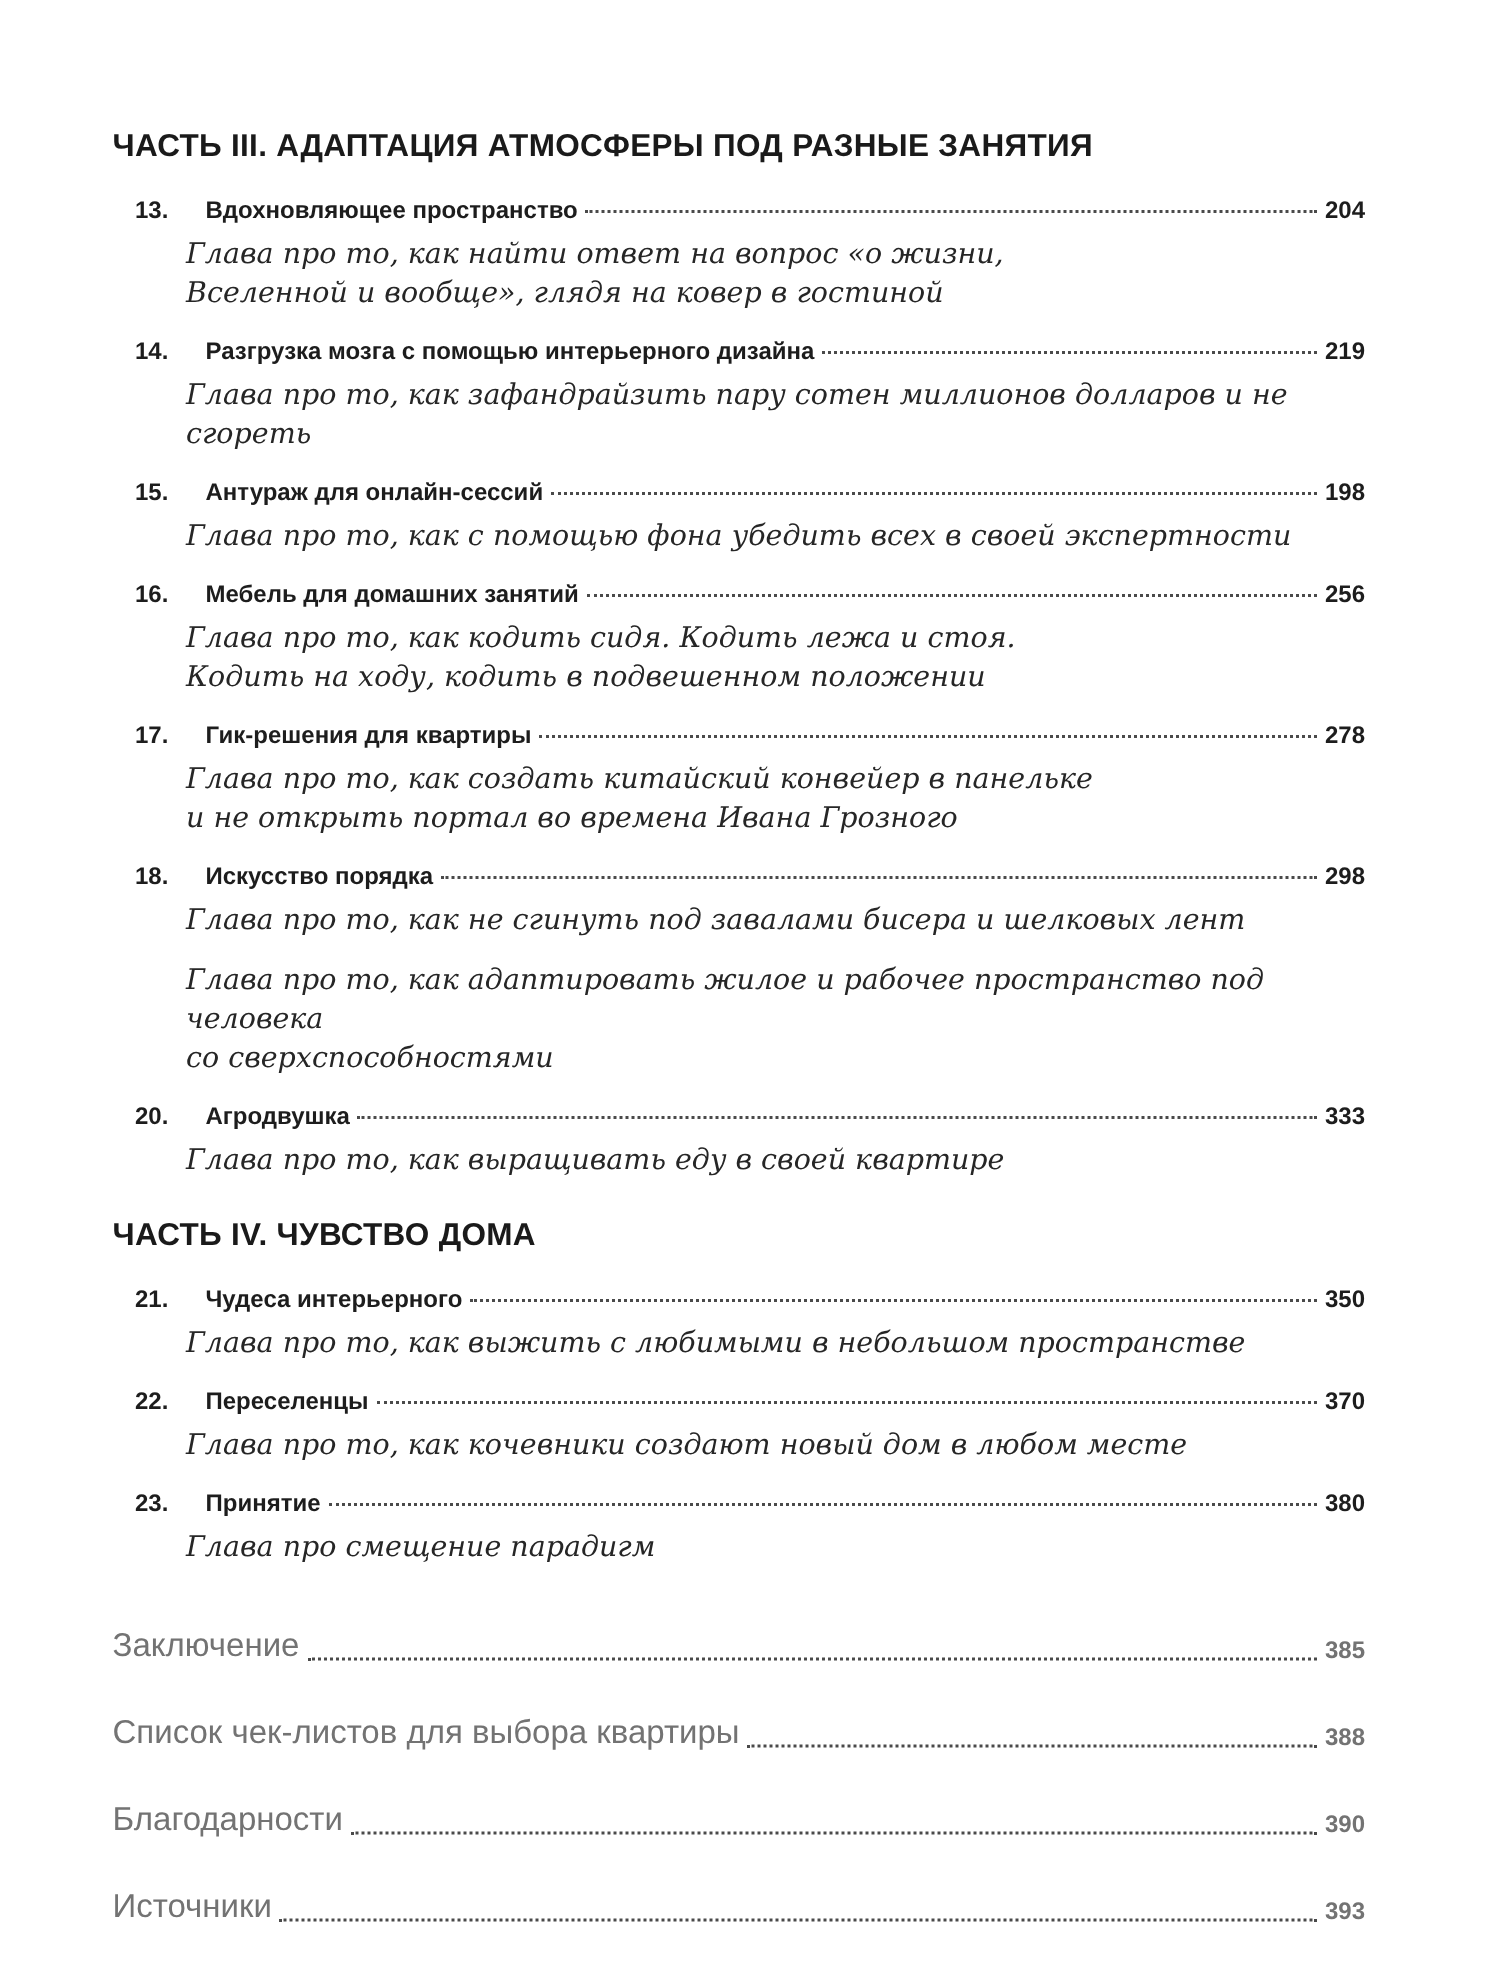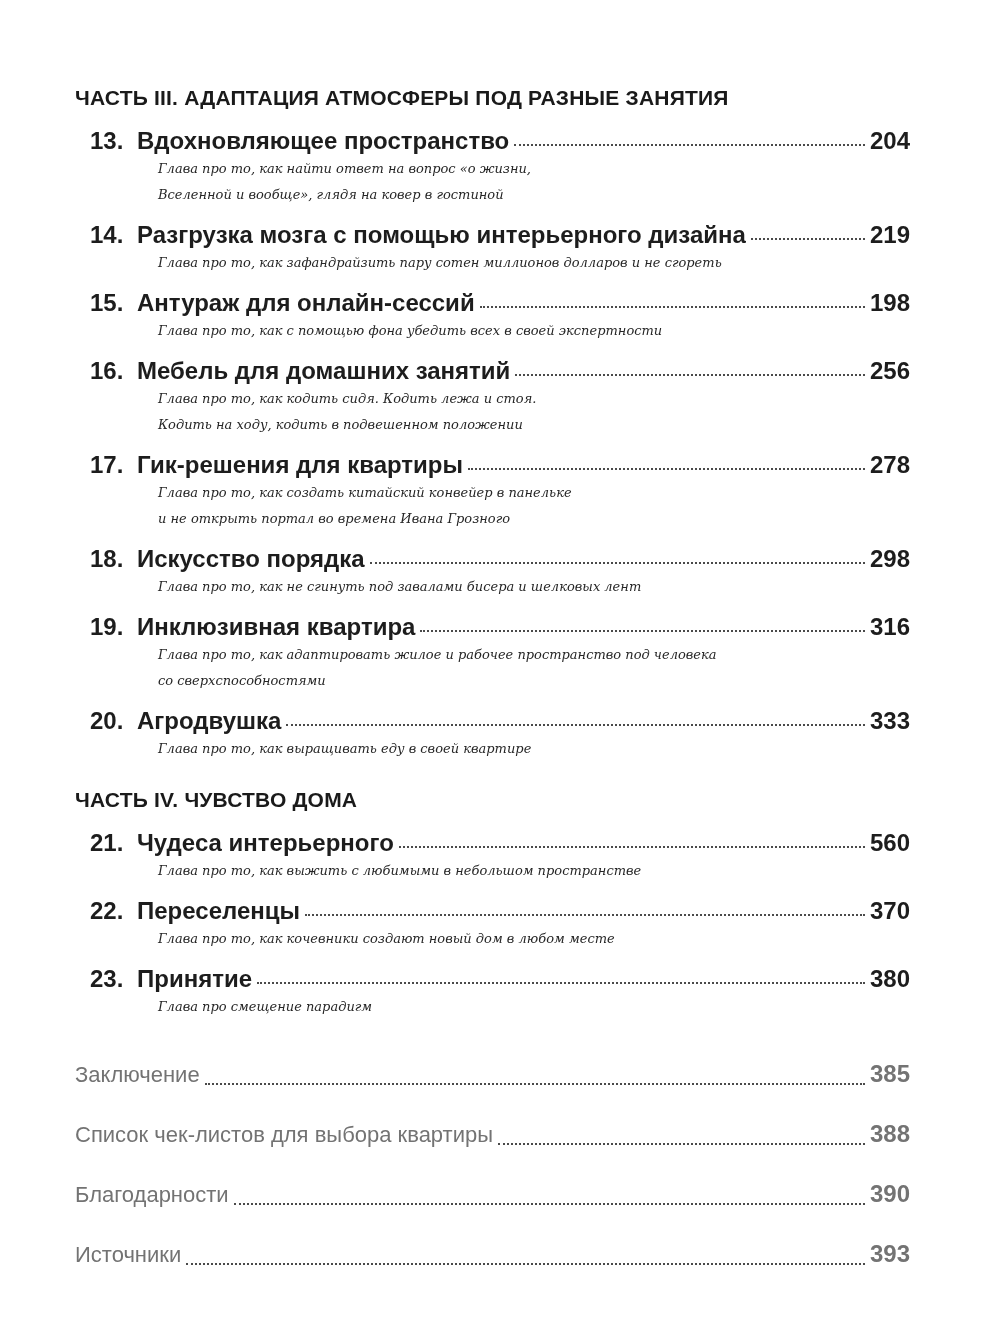--- a/index.html
+++ b/index.html
@@ -21,21 +21,21 @@
     font-size: 21px;
     font-weight: bold;
     letter-spacing: 0.2px;
     color: #1a1a1a;
     margin-bottom: 18px;
   }
   .chapter { margin-left: 15px; margin-bottom: 14px; }
   .toc-row {
     display: flex;
     align-items: baseline;
-    font-size: 24px;
+    font-size: 16px;
     font-weight: bold;
     line-height: 25px;
     color: #1d1d1d;
   }
   .num {
     width: 47px;
     flex-shrink: 0;
   }
   .title { flex-shrink: 0; }
   .leader {
@@ -47,38 +47,38 @@
     top: -3px;
   }
   .pagenum {
     font-weight: bold;
     flex-shrink: 0;
   }
   .subtitle {
     font-family: "DejaVu Serif", serif;
     font-style: italic;
     font-weight: normal;
-    font-size: 13px;
+    font-size: 19px;
     line-height: 26px;
     color: #262626;
-    margin-left: 68px;
+    margin-left: 34px;
     margin-top: 3px;
     white-space: pre-line;
   }
   .backmatter { margin-top: 40px; }
   .back-row {
     display: flex;
     align-items: flex-end;
     font-size: 22px;
     font-weight: normal;
     color: #737373;
     margin-bottom: 32px;
   }
   .back-title { flex-shrink: 0; }
-  .back-row .pagenum { font-size: 24px; }
+  .back-row .pagenum { font-size: 16px; }
 </style>
 </head>
 <body>
 
 <div class="page">
 
   <section class="part">
     <h2 class="part-heading">ЧАСТЬ III. АДАПТАЦИЯ АТМОСФЕРЫ ПОД РАЗНЫЕ ЗАНЯТИЯ</h2>
 
     <div class="chapter">
@@ -138,26 +138,20 @@
       <div class="toc-row">
         <span class="num">18.</span>
         <span class="title">Искусство порядка</span>
         <span class="leader"></span>
         <span class="pagenum">298</span>
       </div>
       <div class="subtitle">Глава про то, как не сгинуть под завалами бисера и шелковых лент</div>
     </div>
 
     <div class="chapter">
-      <div class="toc-row">
-        <span class="num">19.</span>
-        <span class="title">Инклюзивная квартира</span>
-        <span class="leader"></span>
-        <span class="pagenum">316</span>
-      </div>
       <div class="subtitle">Глава про то, как адаптировать жилое и рабочее пространство под человека
 со сверхспособностями</div>
     </div>
 
     <div class="chapter">
       <div class="toc-row">
         <span class="num">20.</span>
         <span class="title">Агродвушка</span>
         <span class="leader"></span>
         <span class="pagenum">333</span>
@@ -167,21 +161,21 @@
   </section>
 
   <section class="part">
     <h2 class="part-heading">ЧАСТЬ IV. ЧУВСТВО ДОМА</h2>
 
     <div class="chapter">
       <div class="toc-row">
         <span class="num">21.</span>
         <span class="title">Чудеса интерьерного</span>
         <span class="leader"></span>
-        <span class="pagenum">560</span>
+        <span class="pagenum">350</span>
       </div>
       <div class="subtitle">Глава про то, как выжить с любимыми в небольшом пространстве</div>
     </div>
 
     <div class="chapter">
       <div class="toc-row">
         <span class="num">22.</span>
         <span class="title">Переселенцы</span>
         <span class="leader"></span>
         <span class="pagenum">370</span>

